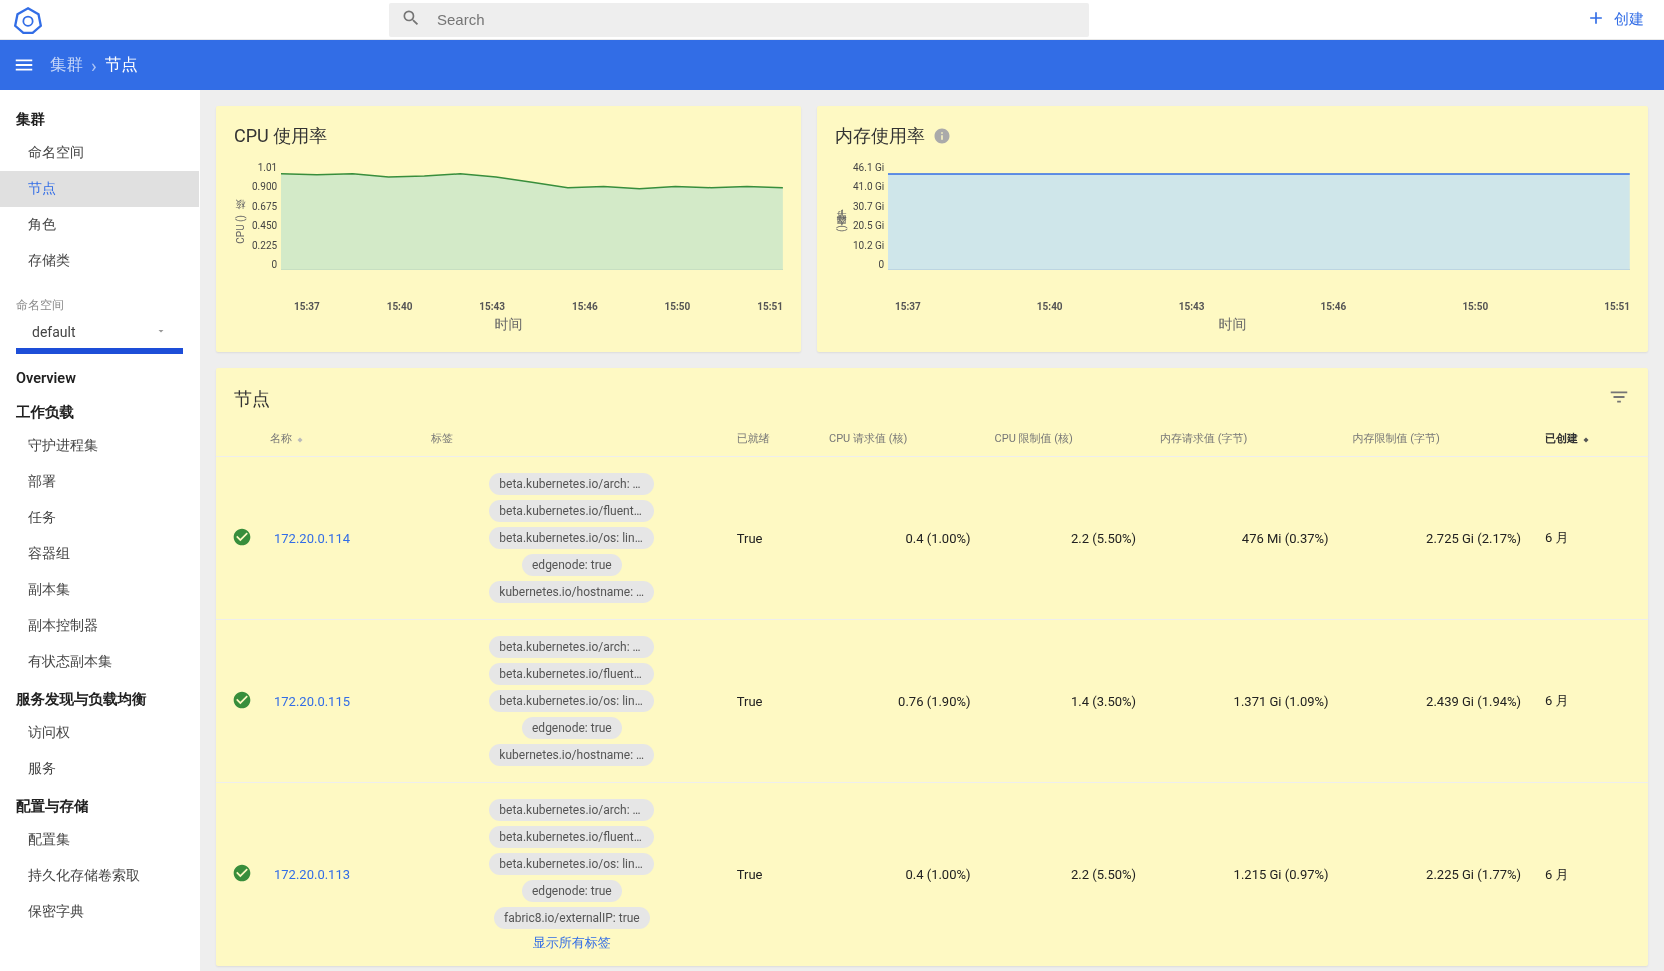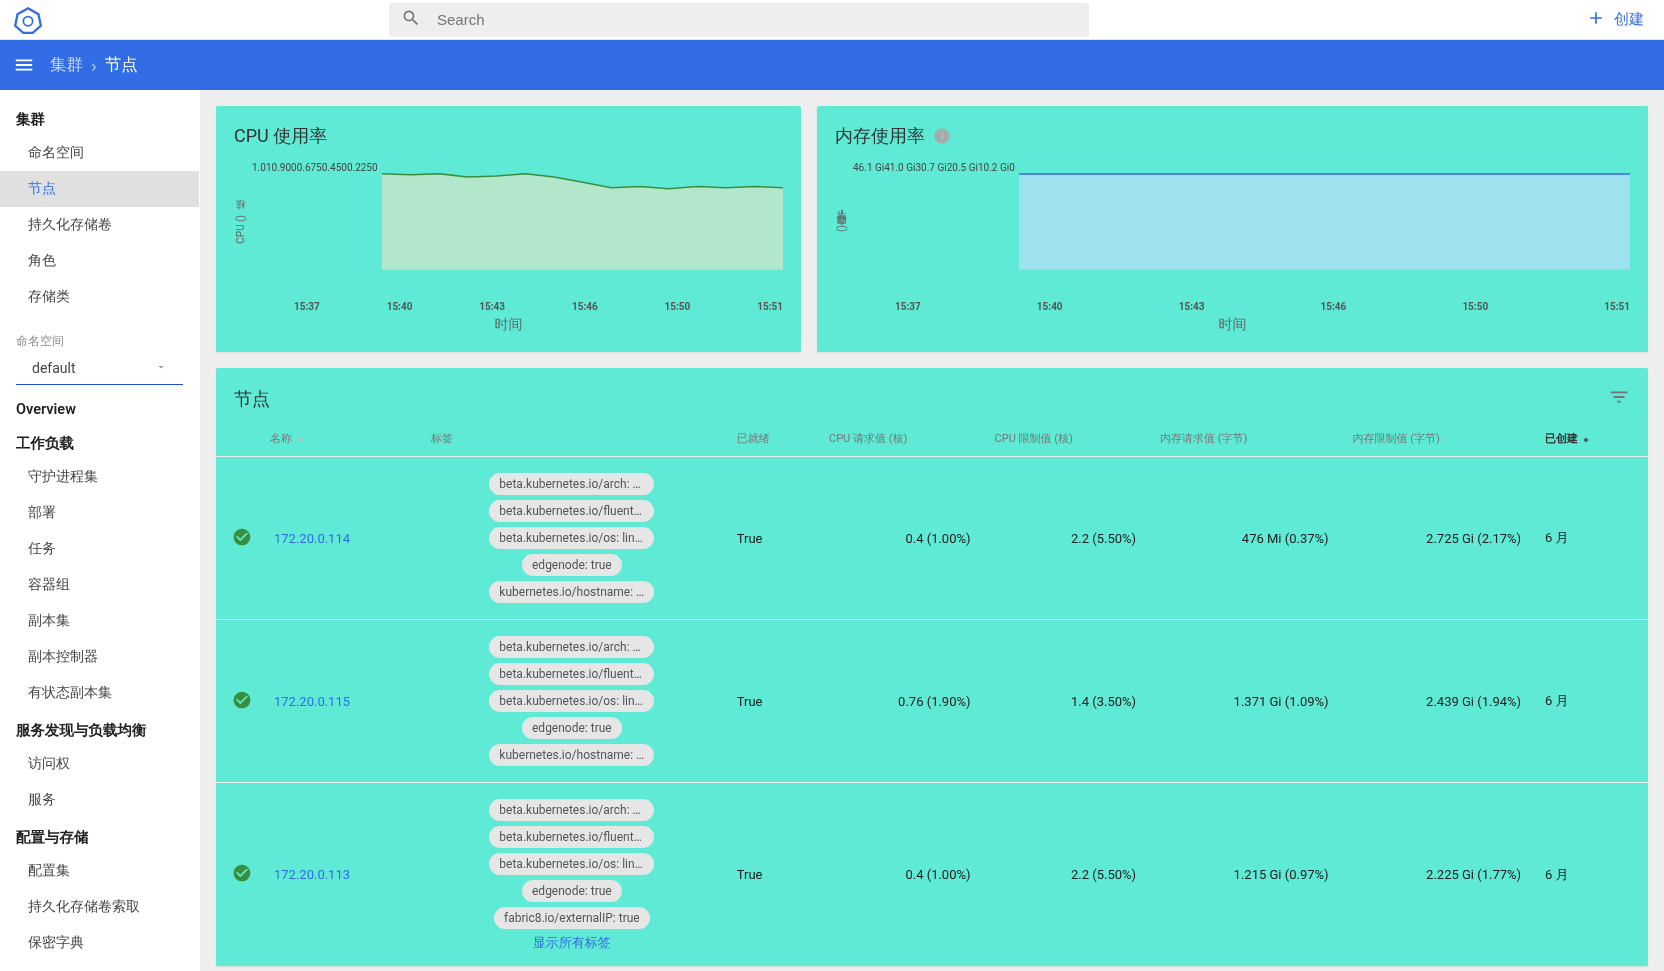--- a/index.html
+++ b/index.html
@@ -21,36 +21,36 @@
     .breadcrumb .bc-sep { margin: 0 8px; color: rgba(255,255,255,0.6); font-size: 19px; }
     .breadcrumb .bc-current { color: #fff; }
     
     .body-wrap { display: flex; height: calc(100vh - 90px); }
     
     .sidebar { width: 200px; flex-shrink: 0; padding-top: 10px; overflow-y: auto; border-right: 1px solid transparent;}
     .sb-heading { font-size: 14.5px; font-weight: 600; padding: 10px 16px 6px; }
     .sb-item { font-size: 14px; padding: 9px 16px 9px 28px; cursor: pointer; color: #444; }
     .sb-item.active { background: #e0e0e0; color: #326de6; }
     .ns-label { font-size: 12px; color: #8a8a8a; padding: 18px 16px 2px; }
-    .ns-select { padding: 8px 16px; display: flex; align-items: center; font-size: 14px; color: #444; cursor: pointer; border-bottom: 1px solid #1d4ed8; margin: 0 16px 6px; }
+    .ns-select { padding: 8px 16px; display: flex; align-items: center; font-size: 14px; color: #444; cursor: pointer; border-bottom: 6px solid #1d4ed8; margin: 0 16px 6px; }
     .ns-select span:first-child { flex: 1; }
     .ns-select svg { color: #999; }
     
     .main { flex: 1; background: #eee; padding: 16px; overflow-y: auto; }
     
     .charts-row { display: flex; gap: 16px; margin-bottom: 16px; }
-    .card { background: #5eead4; border-radius: 2px; box-shadow: 0 1px 2px rgba(0,0,0,0.08); }
+    .card { background: #fef9c3; border-radius: 2px; box-shadow: 0 1px 2px rgba(0,0,0,0.08); }
     .chart-card { padding: 18px; }
     .chart-left { flex: 0 0 585px; }
     .chart-right { flex: 1; }
     .chart-title { font-size: 18px; color: #333; display: flex; align-items: center; margin-bottom: 14px; }
     .chart-title .info-icon { margin-left: 8px; color: #aaa; width: 18px; height: 18px;}
     .chart-area { display: flex; height: 135px; position: relative; }
     .y-title-v { writing-mode: vertical-rl; transform: rotate(180deg); font-size: 10px; color: #666; align-self: center; margin-right: 4px; }
-    .y-axis-labels { display: flex; flex-direction: row; justify-content: space-between; font-size: 10px; color: #444; text-align: right; height: 108px; padding-right: 4px; flex-shrink:0;}
+    .y-axis-labels { display: flex; flex-direction: column; justify-content: space-between; font-size: 10px; color: #444; text-align: right; height: 108px; padding-right: 4px; flex-shrink:0;}
     .chart-plot { flex: 1; position: relative; }
     .x-axis-labels { display: flex; justify-content: space-between; font-size: 10px; color: #555; margin-top: 4px; margin-left: 60px; font-weight: bold;}
     .x-axis-labels span:first-child, .x-axis-labels span:last-child { font-weight: 700; }
     .x-title { text-align: center; font-size: 14px; color: #666; margin-top: 4px; }
     
     .nodes-card { }
     .nodes-header { display: flex; align-items: center; padding: 18px 18px 10px; }
     .nodes-title { font-size: 18px; color: #333; flex: 1; }
     .filter-icon { color: #757575; cursor: pointer; }
     
@@ -108,21 +108,20 @@
     <span class="bc-current">节点</span>
   </div>
 </div>
 
 <div class="body-wrap">
   <div class="sidebar">
     <div class="sb-heading">集群</div>
     <div id="sb-cluster">
         <div class="sb-item">命名空间</div>
         <div class="sb-item active">节点</div>
-        <div class="sb-item">持久化存储卷</div>
         <div class="sb-item">角色</div>
         <div class="sb-item">存储类</div>
       </div>
     <div class="ns-label">命名空间</div>
     <div class="ns-select">
       <span>default</span>
       <span><svg width="12" height="12" viewBox="0 0 24 24" fill="#999">
             <path d="M7 10l5 5 5-5z"></path>
           </svg></span>
     </div>

